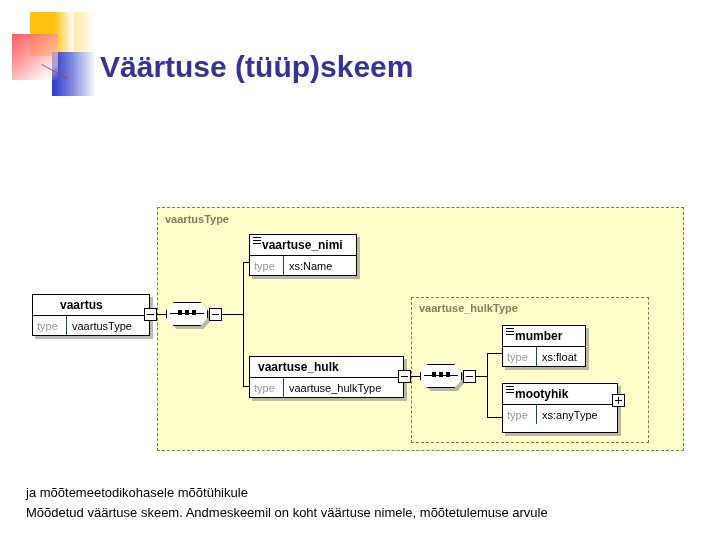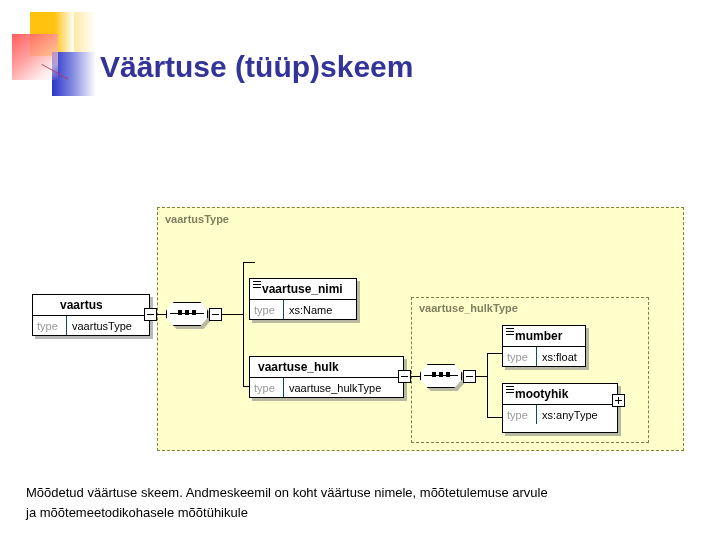--- a/index.html
+++ b/index.html
@@ -282,21 +282,21 @@
         <span></span>
       </div>
   </div>
   <div class="toggle" style="left:209px; top:308px;"></div>
 
   <div class="line-h" style="left:222px; top:314px; width:22px;"></div>
   <div class="line-v" style="left:243px; top:262px; height:124px;"></div>
   <div class="line-h" style="left:243px; top:262px; width:12px;"></div>
   <div class="line-h" style="left:243px; top:386px; width:12px;"></div>
 
-  <div class="node" style="left:249px; top:234px; width:108px; height:42px;margin-top:44px;">
+  <div class="node" style="left:249px; top:234px; width:108px; height:42px;">
     <div class="name-row"><span class="elem-glyph">
           <i></i>
           <i></i>
           <i></i>
         </span>vaartuse_nimi</div>
     <div class="type-row">
       <span class="k">type</span>
       <span class="v">xs:Name</span>
     </div>
   </div>
@@ -350,15 +350,15 @@
     <div class="type-row">
       <span class="k">type</span>
       <span class="v">xs:anyType</span>
     </div>
   </div>
   <div class="toggle plus" style="left:612px; top:394px;"></div>
 
 </div>
 
 <div id="caption">
+  <div>ja mõõtemeetodikohasele mõõtühikule</div>
   <div>Mõõdetud väärtuse skeem. Andmeskeemil on koht väärtuse nimele, mõõtetulemuse arvule</div>
-  <div>ja mõõtemeetodikohasele mõõtühikule</div>
 </div>
 
 </body></html>

